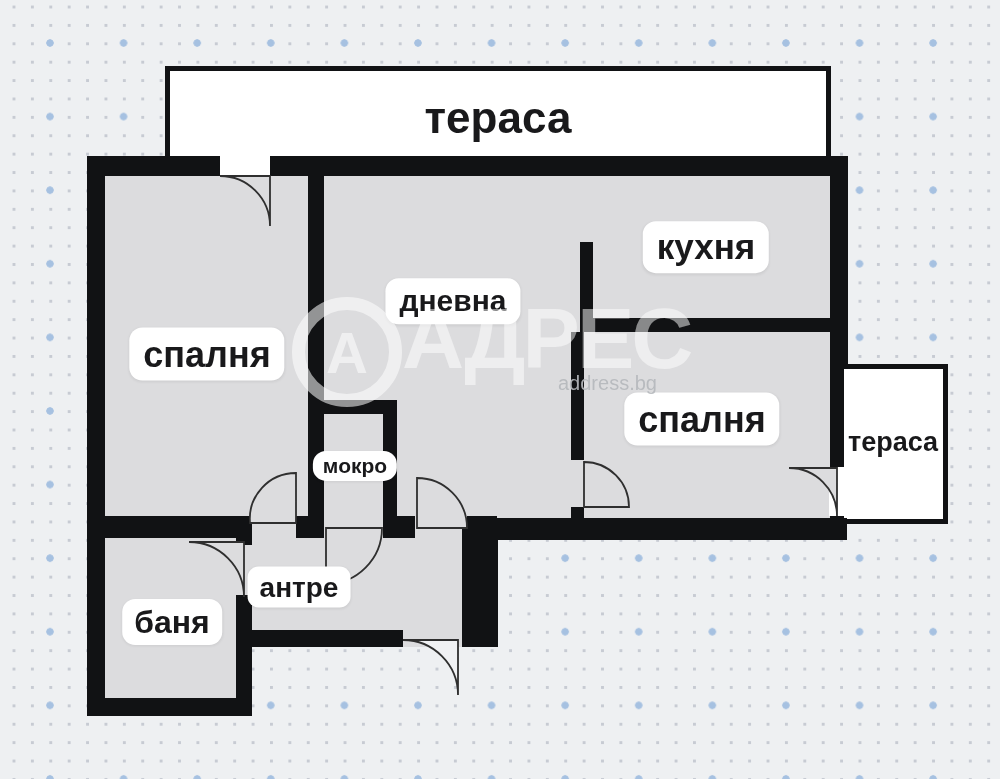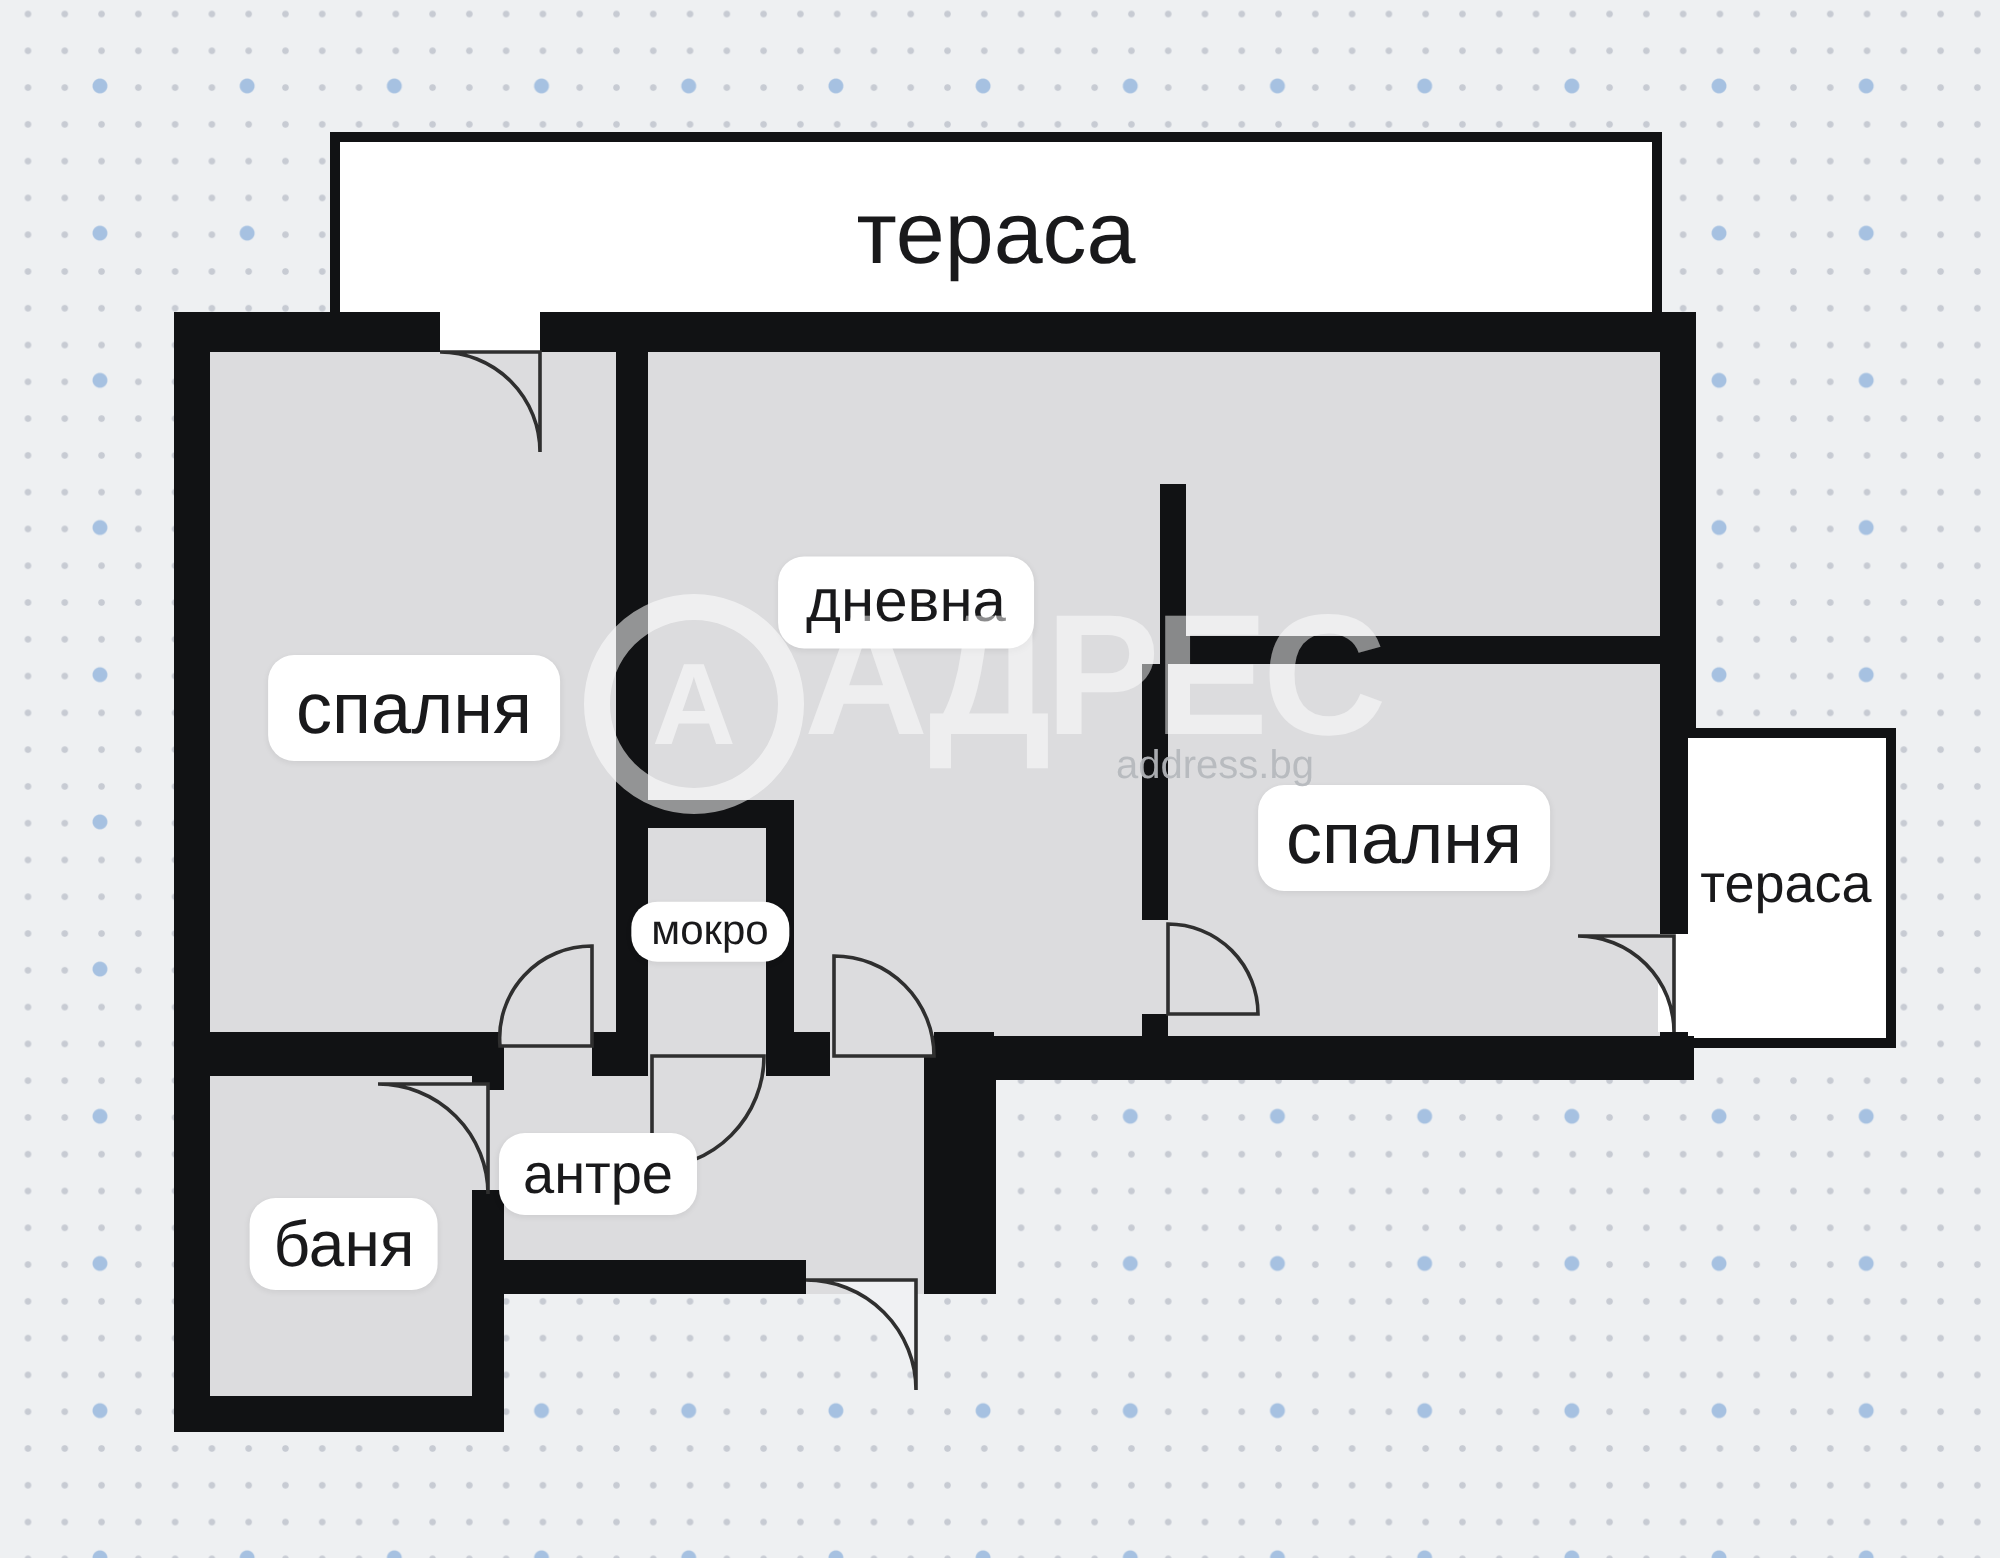--- a/index.html
+++ b/index.html
@@ -13,30 +13,31 @@
     background-size:73.6px 73.6px,18.4px 18.4px;
     background-position:13.2px 6.2px,4.8px -2.2px;
   }
   .plan-svg{position:absolute;left:0;top:0;z-index:1;}
   .room-label{
     position:absolute;transform:translate(-50%,-50%);
     background:#ffffff;border-radius:13px;padding:4px 14px;
     color:#19191b;white-space:nowrap;z-index:2;
     box-shadow:0 1px 3px rgba(0,0,0,0.07);
     line-height:1.25;
+    font-weight:bold;
   }
   .room-label.no-box{background:transparent;box-shadow:none;padding:0;border-radius:0;}
   .lbl-terrace-top{left:498px;top:117px;font-size:44px;}
   .lbl-bedroom1{left:207px;top:354px;font-size:36px;}
   .lbl-living{left:453px;top:301px;font-size:30px;}
   .lbl-kitchen{left:706px;top:247px;font-size:35px;}
   .lbl-bedroom2{left:702px;top:419px;font-size:36px;}
   .lbl-terrace-right{left:893px;top:443px;font-size:27px;}
   .lbl-wetroom{left:355px;top:466px;font-size:21px;padding:2px 10px;}
-  .lbl-hallway{left:299px;top:587px;font-size:28px;padding:3px 12px;}
+  .lbl-hallway{left:299px;top:587px;font-size:28px;padding:3px 12px;border-radius:11px;}
   .lbl-bathroom{left:172px;top:622px;font-size:32px;padding:3px 12px;}
   .watermark{position:absolute;left:0;top:12px;width:100%;height:100%;z-index:3;pointer-events:none;}
   .wm-circle{
     position:absolute;left:292px;top:285px;width:110px;height:110px;
     border:13px solid rgba(255,255,255,0.55);border-radius:50%;
     display:flex;align-items:center;justify-content:center;box-sizing:border-box;
   }
   .wm-letter{font-size:58px;font-weight:bold;color:rgba(255,255,255,0.55);}
   .wm-brand{
     position:absolute;left:402px;top:283px;font-size:86px;font-weight:bold;
@@ -102,20 +103,21 @@
       <path d="M417,528 L417,478 A50,50 0 0 1 467,528 Z"></path>
       <path d="M584,507 L584,462 A45,45 0 0 1 629,507 Z"></path>
       <path d="M837,468 L789,468 A48,48 0 0 1 837,516 Z"></path>
       <path d="M458,640 L403,640 A55,55 0 0 1 458,695 Z" fill="#f0f1f3"></path>
     </g>
   </svg>
 
   <div class="room-label no-box lbl-terrace-top">тераса</div>
   <div class="room-label lbl-bedroom1">спалня</div>
   <div class="room-label lbl-living">дневна</div>
+  <div class="room-label lbl-kitchen">кухня</div>
   <div class="room-label lbl-bedroom2">спалня</div>
   <div class="room-label no-box lbl-terrace-right">тераса</div>
   <div class="room-label lbl-wetroom">мокро</div>
   <div class="room-label lbl-hallway">антре</div>
   <div class="room-label lbl-bathroom">баня</div>
 
   <div class="watermark">
     <div class="wm-circle">
       <span class="wm-letter">А</span>
     </div>

